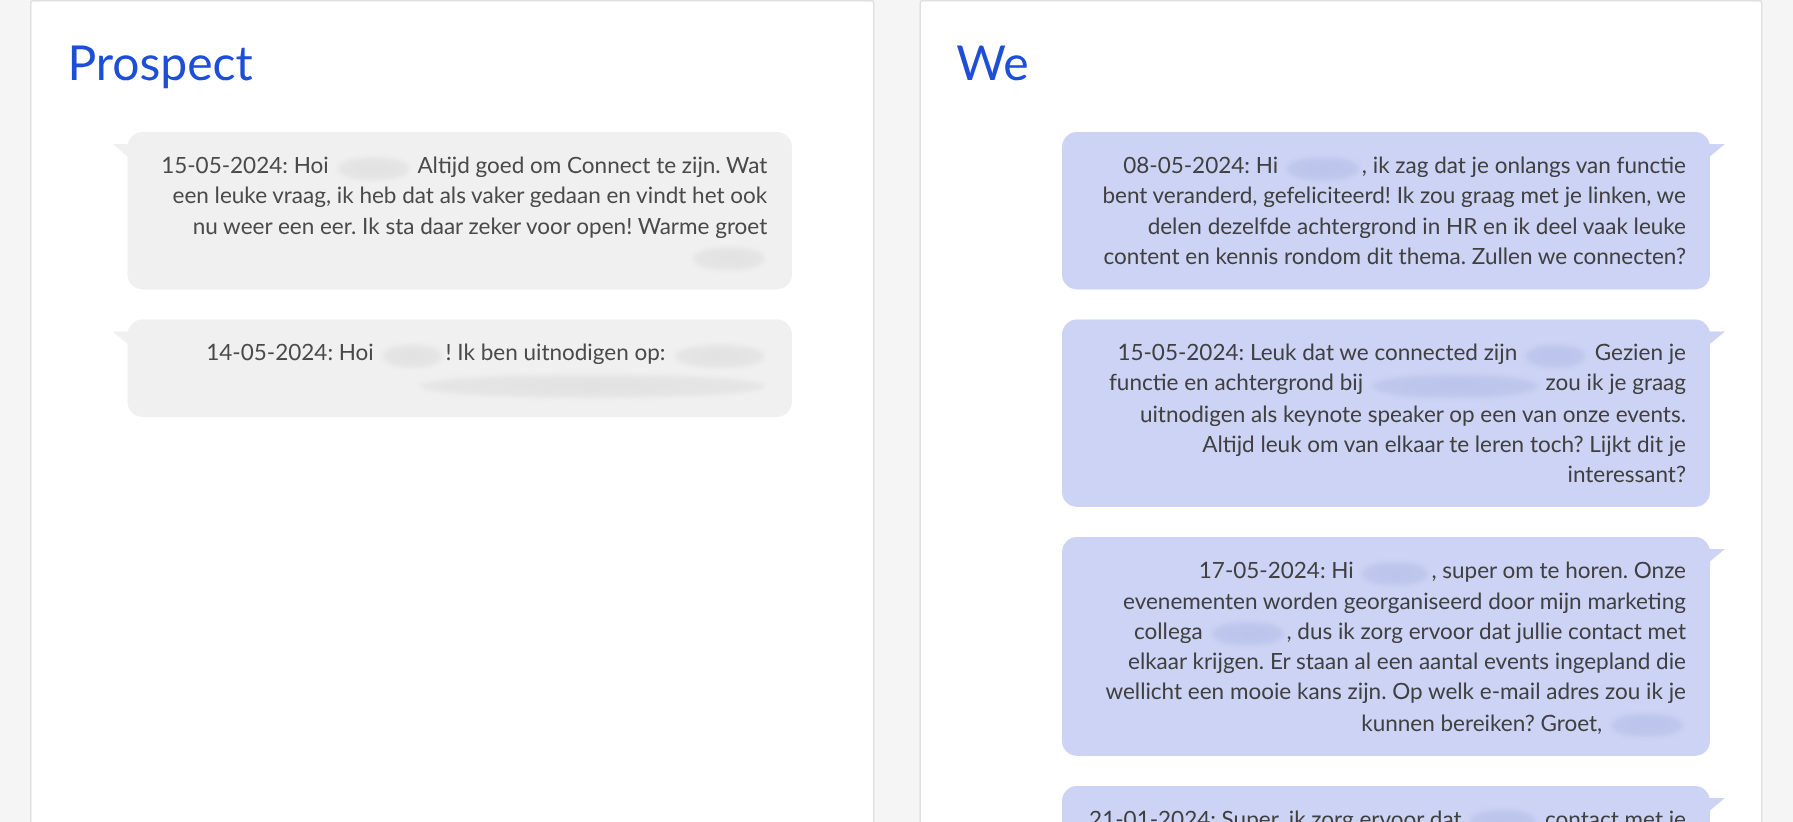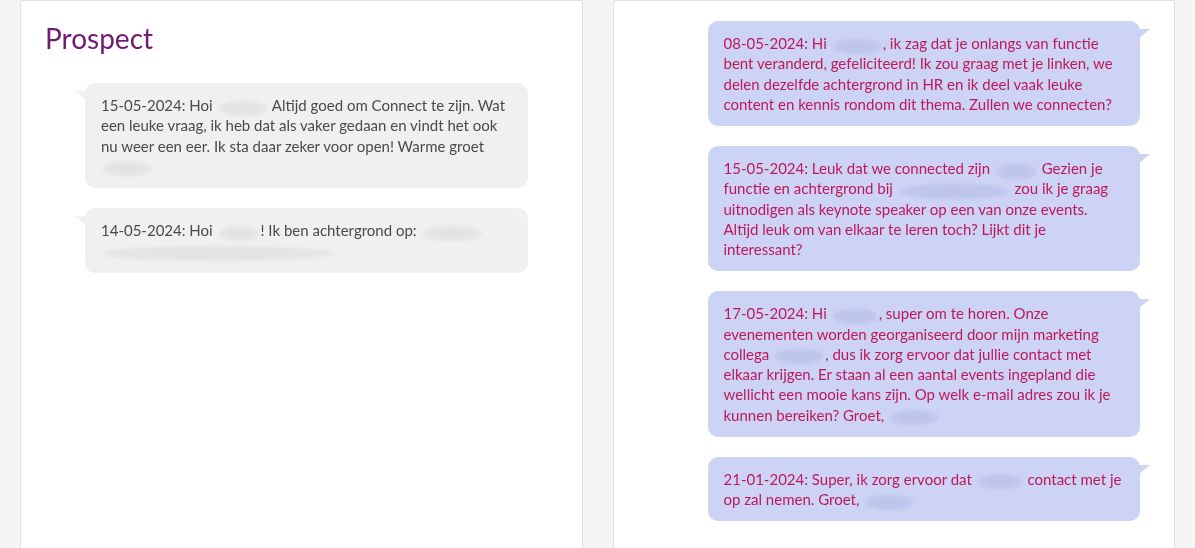--- a/index.html
+++ b/index.html
@@ -18,44 +18,45 @@
     }
     .panel {
       background: #ffffff;
       border: 1px solid #e0e0e0;
       border-radius: 2px;
       flex: 1;
       padding: 20px 24px 28px 24px;
       min-height: 548px;
     }
     .panel-title {
-      font-size: 28px;
+      font-size: 32px;
       font-weight: 400;
-      color: #701a75;
+      color: #1d4ed8;
       margin-bottom: 28px;
     }
     .msg-list {
       display: flex;
       flex-direction: column;
       gap: 20px;
     }
     .msg-left .bubble {
       background: #f0f0f0;
       color: #4a4a4a;
       margin-left: 40px;
       margin-right: 30px;
     }
     .msg-right .bubble {
       background: #ccd3f4;
-      color: #be185d;
+      color: #404040;
       margin-left: 70px;
       margin-right: 10px;
     }
     .msg {
       position: relative;
+      text-align: right;
     }
     .bubble {
       padding: 12px 16px;
       border-radius: 10px;
       font-size: 15px;
       line-height: 1.35;
       position: relative;
     }
     
     .msg-left .bubble::before {
@@ -95,25 +96,26 @@
 <body>
 
 <div class="columns">
   <div class="panel">
     <h2 class="panel-title">Prospect</h2>
     <div class="msg-list" id="left-list">
         <div class="msg msg-left">
           <div class="bubble"><span>15-05-2024: Hoi </span><span class="redact" style="width: 48px;"></span><span> Altijd goed om Connect te zijn. Wat een leuke vraag, ik heb dat als vaker gedaan en vindt het ook nu weer een eer. Ik sta daar zeker voor open! Warme groet </span><span class="redact" style="width: 48px;"></span></div>
         </div>
         <div class="msg msg-left">
-          <div class="bubble"><span>14-05-2024: Hoi </span><span class="redact" style="width: 40px;"></span><span>! Ik ben achtergrond op: </span><span class="redact" style="width: 60px;"></span><br><span class="redact" style="width: 230px;"></span></div>
+          <div class="bubble"><span>14-05-2024: Hoi </span><span class="redact" style="width: 40px;"></span><span>! Ik ben uitnodigen op: </span><span class="redact" style="width: 60px;"></span><br><span class="redact" style="width: 230px;"></span></div>
         </div>
       </div>
   </div>
   <div class="panel">
+    <h2 class="panel-title">We</h2>
     <div class="msg-list" id="right-list">
         <div class="msg msg-right">
           <div class="bubble"><span>08-05-2024: Hi </span><span class="redact redact-right" style="width: 48px;"></span><span>, ik zag dat je onlangs van functie bent veranderd, gefeliciteerd! Ik zou graag met je linken, we delen dezelfde achtergrond in HR en ik deel vaak leuke content en kennis rondom dit thema. Zullen we connecten?</span></div>
         </div>
         <div class="msg msg-right">
           <div class="bubble"><span>15-05-2024: Leuk dat we connected zijn </span><span class="redact redact-right" style="width: 40px;"></span><span> Gezien je functie en achtergrond bij </span><span class="redact redact-right" style="width: 110px;"></span><span> zou ik je graag uitnodigen als keynote speaker op een van onze events. Altijd leuk om van elkaar te leren toch? Lijkt dit je interessant?</span></div>
         </div>
         <div class="msg msg-right">
           <div class="bubble"><span>17-05-2024: Hi </span><span class="redact redact-right" style="width: 44px;"></span><span>, super om te horen. Onze evenementen worden georganiseerd door mijn marketing collega </span><span class="redact redact-right" style="width: 48px;"></span><span>, dus ik zorg ervoor dat jullie contact met elkaar krijgen. Er staan al een aantal events ingepland die wellicht een mooie kans zijn. Op welk e-mail adres zou ik je kunnen bereiken? Groet, </span><span class="redact redact-right" style="width: 48px;"></span></div>
         </div>

